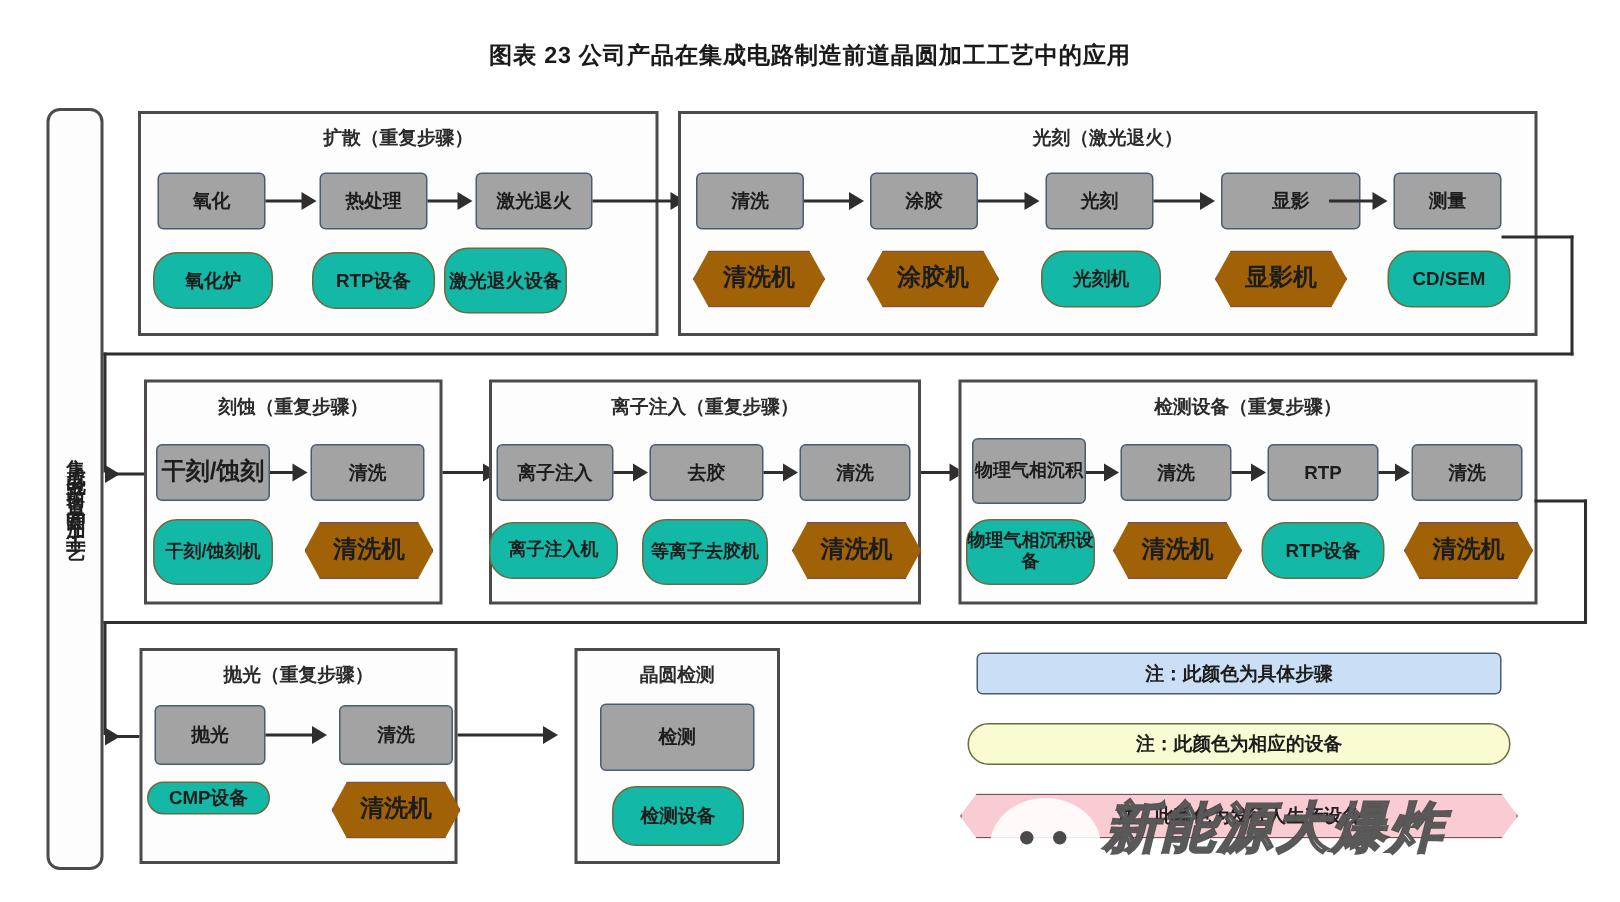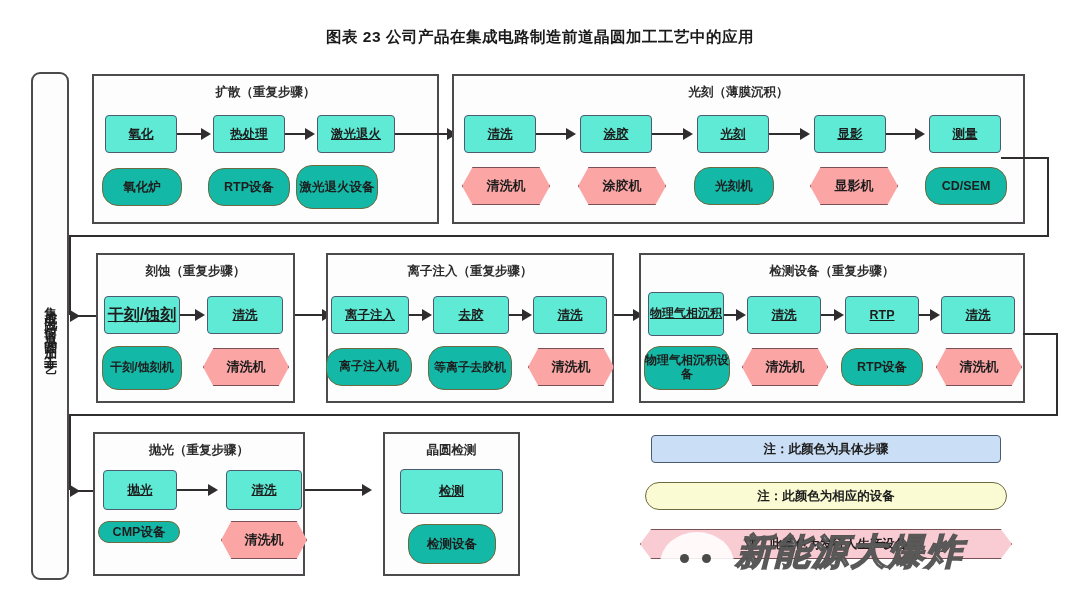--- a/index.html
+++ b/index.html
@@ -46,34 +46,34 @@
   }
 
   
   .node{
     position:absolute;box-sizing:border-box;
     display:flex;align-items:center;justify-content:center;
     text-align:center;font-weight:bold;line-height:1.15;
     font-size:12.5px;color:#1d1d1d;
   }
   .step{
-    background:#5eead4;border:1.6px solid #4a5b72;border-radius:4px;text-decoration:underline;
+    background:#a3a3a3;border:1.6px solid #4a5b72;border-radius:4px;
   }
   .equip{
     background:#14b8a6;border:1.6px solid #6d6a40;border-radius:16px;
   }
   .hexwrap{position:absolute;}
   .hex{
     width:100%;height:100%;
-    background:#fca5a5;
+    background:#a16207;
     border:1.6px solid #7a5057;
     box-sizing:border-box;
     clip-path:polygon(12% 0,88% 0,100% 50%,88% 100%,12% 100%,0 50%);
     display:flex;align-items:center;justify-content:center;
-    font-size:13px;font-weight:bold;color:#1d1d1d;text-align:center;line-height:1.15;
+    font-size:16px;font-weight:bold;color:#1d1d1d;text-align:center;line-height:1.15;
   }
 
   
   .line{position:absolute;background:#2f2d2e;}
   .hline{height:2.4px;}
   .vline{width:2.4px;}
   .arrowhead{
     position:absolute;width:0;height:0;
     border-top:6px solid transparent;
     border-bottom:6px solid transparent;
@@ -149,37 +149,37 @@
 
   <div class="line hline" style="left:177px;top:133px;width:26px;"></div>
   <div class="arrowhead" style="left:201px;top:128px;"></div>
   <div class="line hline" style="left:285px;top:133px;width:22px;"></div>
   <div class="arrowhead" style="left:305px;top:128px;"></div>
 
   <div class="line hline" style="left:395px;top:133px;width:60px;"></div>
   <div class="arrowhead" style="left:447px;top:128px;"></div>
 
   <div class="frame" style="left:452px;top:74px;width:573px;height:150px;">
-    <div class="sec-title">光刻（薄膜沉积）</div>
+    <div class="sec-title">光刻（激光退火）</div>
   </div>
 
   <div class="node step" style="left:464px;top:115px;width:72px;height:38px;">清洗</div>
   <div class="hexwrap" style="left:462px;top:167px;width:88px;height:38px;">
     <div class="hex">清洗机</div>
   </div>
 
   <div class="node step" style="left:580px;top:115px;width:72px;height:38px;">涂胶</div>
   <div class="hexwrap" style="left:578px;top:167px;width:88px;height:38px;">
     <div class="hex">涂胶机</div>
   </div>
 
   <div class="node step" style="left:697px;top:115px;width:72px;height:38px;">光刻</div>
   <div class="node equip" style="left:694px;top:167px;width:80px;height:38px;">光刻机</div>
 
-  <div class="node step" style="left:814px;top:115px;width:72px;height:38px;">显影</div>
+  <div class="node step" style="left:814px;top:115px;width:93px;height:38px;">显影</div>
   <div class="hexwrap" style="left:810px;top:167px;width:88px;height:38px;">
     <div class="hex">显影机</div>
   </div>
 
   <div class="node step" style="left:929px;top:115px;width:72px;height:38px;">测量</div>
   <div class="node equip" style="left:925px;top:167px;width:82px;height:38px;">CD/SEM</div>
 
   <div class="line hline" style="left:536px;top:133px;width:32px;"></div>
   <div class="arrowhead" style="left:566px;top:128px;"></div>
   <div class="line hline" style="left:652px;top:133px;width:33px;"></div>

